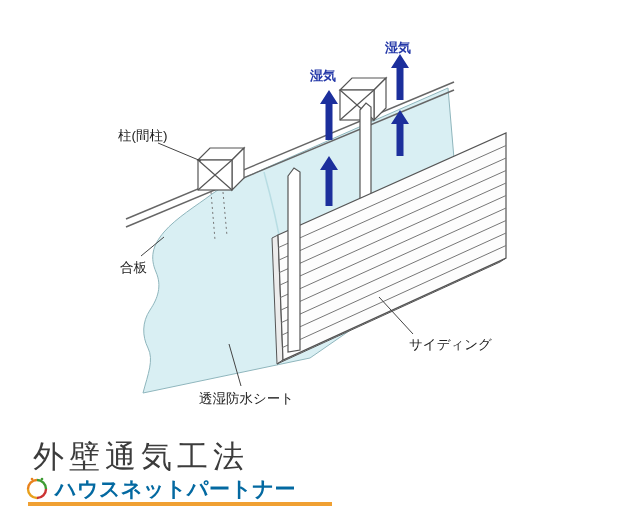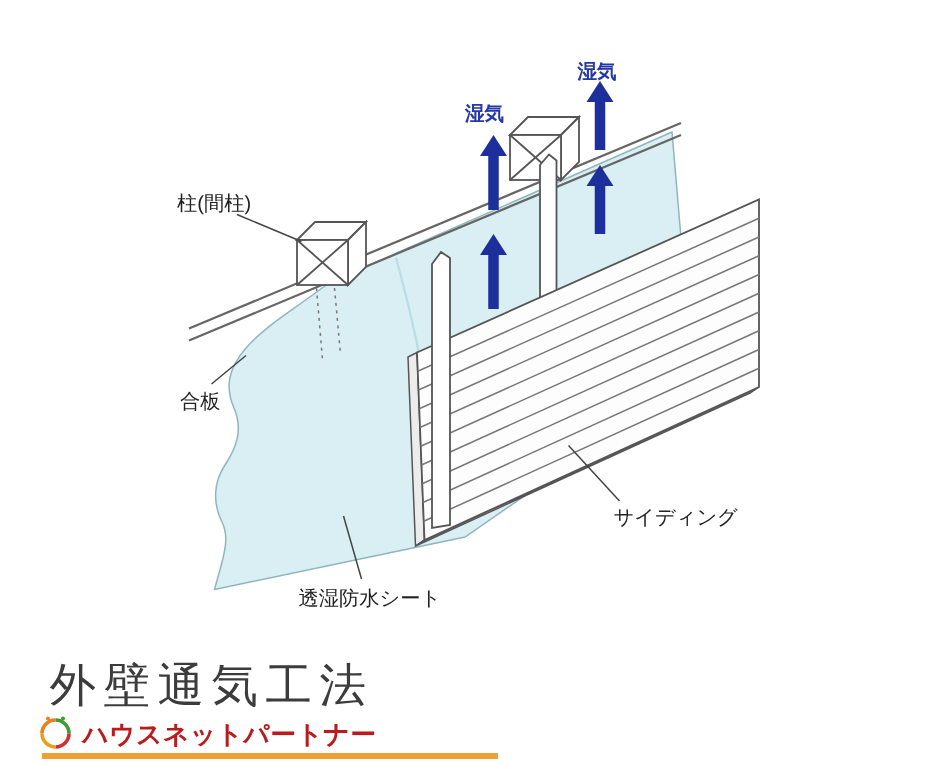--- a/index.html
+++ b/index.html
@@ -4,21 +4,21 @@
 <style>
   *{margin:0;padding:0;box-sizing:border-box}
   html,body{width:620px;height:509px;background:#ffffff;font-family:"Liberation Sans","DejaVu Sans",sans-serif}
   .page{position:relative;width:620px;height:509px;background:#fff;overflow:hidden}
   .diagram{position:absolute;left:0;top:0}
   .lbl{font-size:13.5px;fill:#222222;font-family:"Liberation Sans","DejaVu Sans",sans-serif}
   .moist{font-size:13px;font-weight:bold;font-family:"Liberation Sans","DejaVu Sans",sans-serif}
   .footer-title{position:absolute;left:33px;top:436px;font-family:"Liberation Serif","DejaVu Serif",serif;
                 font-size:31px;color:#3c3c3c;letter-spacing:5px;white-space:nowrap}
   .brand-row{position:absolute;left:24px;top:475px;display:flex;align-items:center;gap:5px;height:28px}
-  .brand-name{font-size:17px;font-weight:bold;color:#b91c1c;letter-spacing:0.5px;white-space:nowrap}
+  .brand-name{font-size:21px;font-weight:bold;color:#0369a1;letter-spacing:0.5px;white-space:nowrap}
   .brand-underline{position:absolute;left:28px;top:502px}
 </style>
 </head>
 <body>
 
 <div class="page">
 
   <svg class="diagram" width="620" height="430" viewBox="0 0 620 430">
 
     <path stroke="#8fb6bd" stroke-width="1" d="M448,88 L266,168

